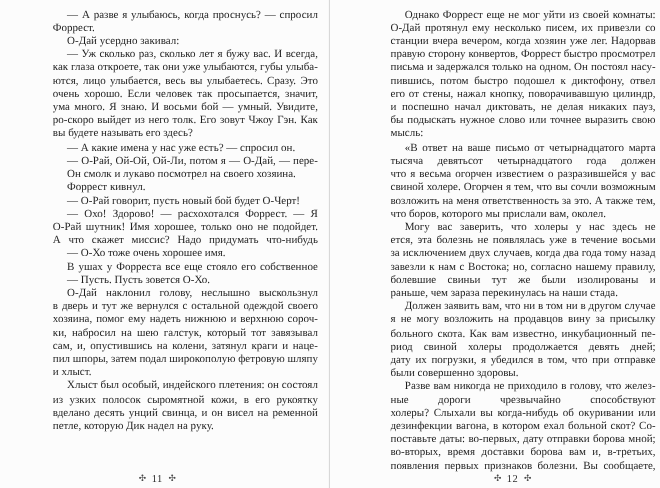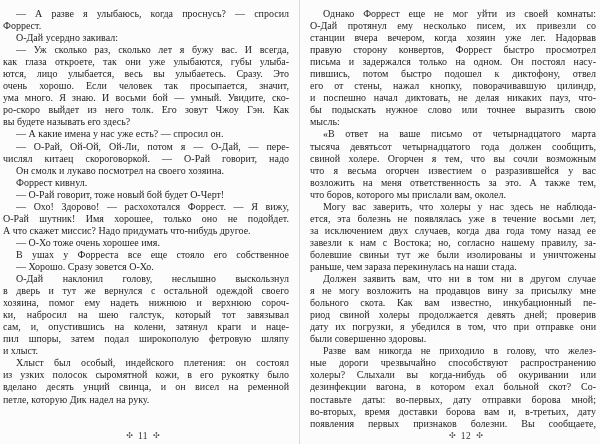--- a/index.html
+++ b/index.html
@@ -32,20 +32,21 @@
     width: 1px;
     height: 444px;
     background: #d8d8d8;
   }
   .textcol {
     font-family: "Liberation Serif", "DejaVu Serif", serif;
     font-size: 10px;
     line-height: 12.05px;
     color: #1e1e1e;
     text-align: justify;
+    margin-left: 45px;
   }
   .line {
     text-align-last: justify;
     -moz-text-align-last: justify;
     max-height: 12.1px;
     overflow: hidden;
   }
   .line.l { text-align-last: left; -moz-text-align-last: left; }
   .line.f { text-indent: 13px; }
   .footer {
@@ -81,30 +82,29 @@
         <div class="line f l">О-Дай усердно закивал:</div>
         <div class="line f">— Уж сколько раз, сколько лет я бужу вас. И всегда,</div>
         <div class="line m">как глаза откроете, так они уже улыбаются, губы улыба-</div>
         <div class="line m">ются, лицо улыбается, весь вы улыбаетесь. Сразу. Это</div>
         <div class="line m">очень хорошо. Если человек так просыпается, значит,</div>
         <div class="line m">ума много. Я знаю. И восьми бой — умный. Увидите, ско-</div>
         <div class="line m">ро-скоро выйдет из него толк. Его зовут Чжоу Гэн. Как</div>
         <div class="line l">вы будете называть его здесь?</div>
         <div class="line f l">— А какие имена у нас уже есть? — спросил он.</div>
         <div class="line f">— О-Рай, Ой-Ой, Ой-Ли, потом я — О-Дай, — пере-</div>
-        <div class="line m">числял китаец скороговоркой. — О-Рай говорит, надо</div>
         <div class="line f l">Он смолк и лукаво посмотрел на своего хозяина.</div>
         <div class="line f l">Форрест кивнул.</div>
-        <div class="line f l">— О-Рай говорит, тоже новый бой будет О-Черт!</div>
+        <div class="line f l">— О-Рай говорит, пусть новый бой будет О-Черт!</div>
         <div class="line f">— Охо! Здорово! — расхохотался Форрест. — Я вижу,</div>
         <div class="line m">О-Рай шутник! Имя хорошее, только оно не подойдет.</div>
         <div class="line l">А что скажет миссис? Надо придумать что-нибудь другое.</div>
         <div class="line f l">— О-Хо тоже очень хорошее имя.</div>
         <div class="line f">В ушах у Форреста все еще стояло его собственное</div>
-        <div class="line f l">— Хорошо. Сразу зовется О-Хо.</div>
+        <div class="line f l">— Пусть. Пусть зовется О-Хо.</div>
         <div class="line f">О-Дай наклонил голову, неслышно выскользнул</div>
         <div class="line m">в дверь и тут же вернулся с остальной одеждой своего</div>
         <div class="line m">хозяина, помог ему надеть нижнюю и верхнюю сороч-</div>
         <div class="line m">ки, набросил на шею галстук, который тот завязывал</div>
         <div class="line m">сам, и, опустившись на колени, затянул краги и наце-</div>
         <div class="line m">пил шпоры, затем подал широкополую фетровую шляпу</div>
         <div class="line l">и хлыст.</div>
         <div class="line f">Хлыст был особый, индейского плетения: он состоял</div>
         <div class="line m">из узких полосок сыромятной кожи, в его рукоятку было</div>
         <div class="line m">вделано десять унций свинца, и он висел на ременной</div>
@@ -122,22 +122,22 @@
         <div class="line m">станции вчера вечером, когда хозяин уже лег. Надорвав</div>
         <div class="line m">правую сторону конвертов, Форрест быстро просмотрел</div>
         <div class="line m">письма и задержался только на одном. Он постоял насу-</div>
         <div class="line m">пившись, потом быстро подошел к диктофону, отвел</div>
         <div class="line m">его от стены, нажал кнопку, поворачивавшую цилиндр,</div>
         <div class="line m">и поспешно начал диктовать, не делая никаких пауз, что-</div>
         <div class="line m">бы подыскать нужное слово или точнее выразить свою</div>
         <div class="line l">мысль:</div>
         <div class="line f">«В ответ на ваше письмо от четырнадцатого марта</div>
         <div class="line m">тысяча девятьсот четырнадцатого года должен сообщить,</div>
+        <div class="line m">что я весьма огорчен известием о разразившейся у вас</div>
         <div class="line m">свиной холере. Огорчен я тем, что вы сочли возможным</div>
-        <div class="line m">что я весьма огорчен известием о разразившейся у вас</div>
         <div class="line m">возложить на меня ответственность за это. А также тем,</div>
         <div class="line l">что боров, которого мы прислали вам, околел.</div>
         <div class="line f">Могу вас заверить, что холеры у нас здесь не наблюда-</div>
         <div class="line m">ется, эта болезнь не появлялась уже в течение восьми лет,</div>
         <div class="line m">за исключением двух случаев, когда два года тому назад ее</div>
         <div class="line m">завезли к нам с Востока; но, согласно нашему правилу, за-</div>
         <div class="line m">болевшие свиньи тут же были изолированы и уничтожены</div>
         <div class="line l">раньше, чем зараза перекинулась на наши стада.</div>
         <div class="line f">Должен заявить вам, что ни в том ни в другом случае</div>
         <div class="line m">я не могу возложить на продавцов вину за присылку мне</div>

